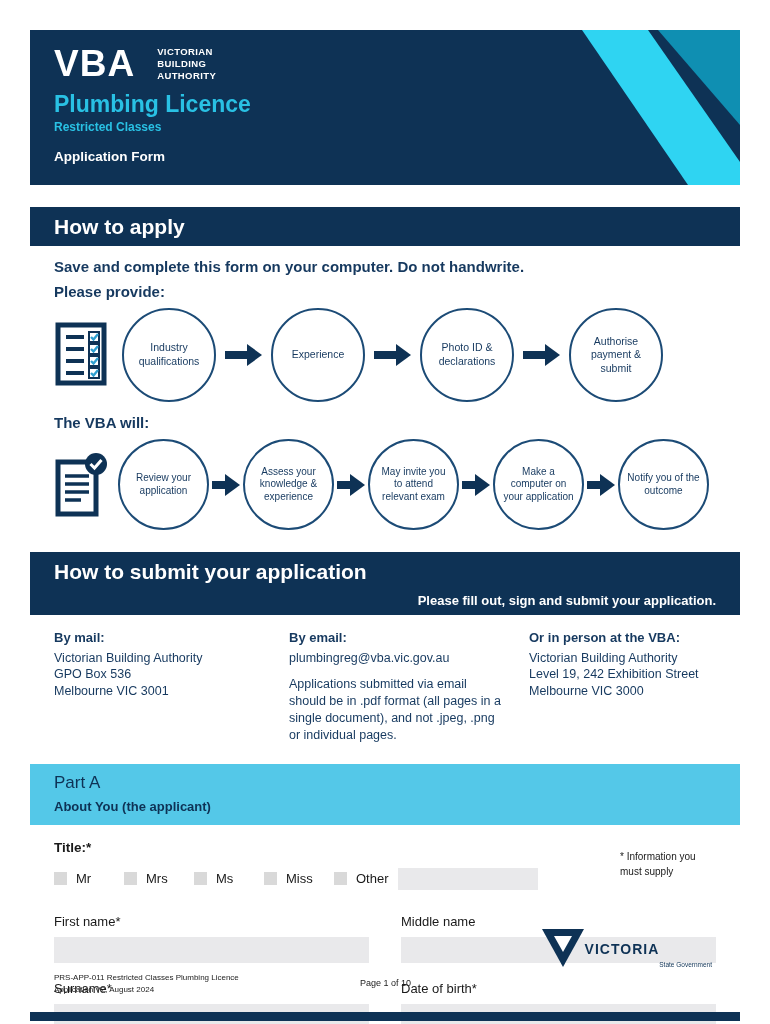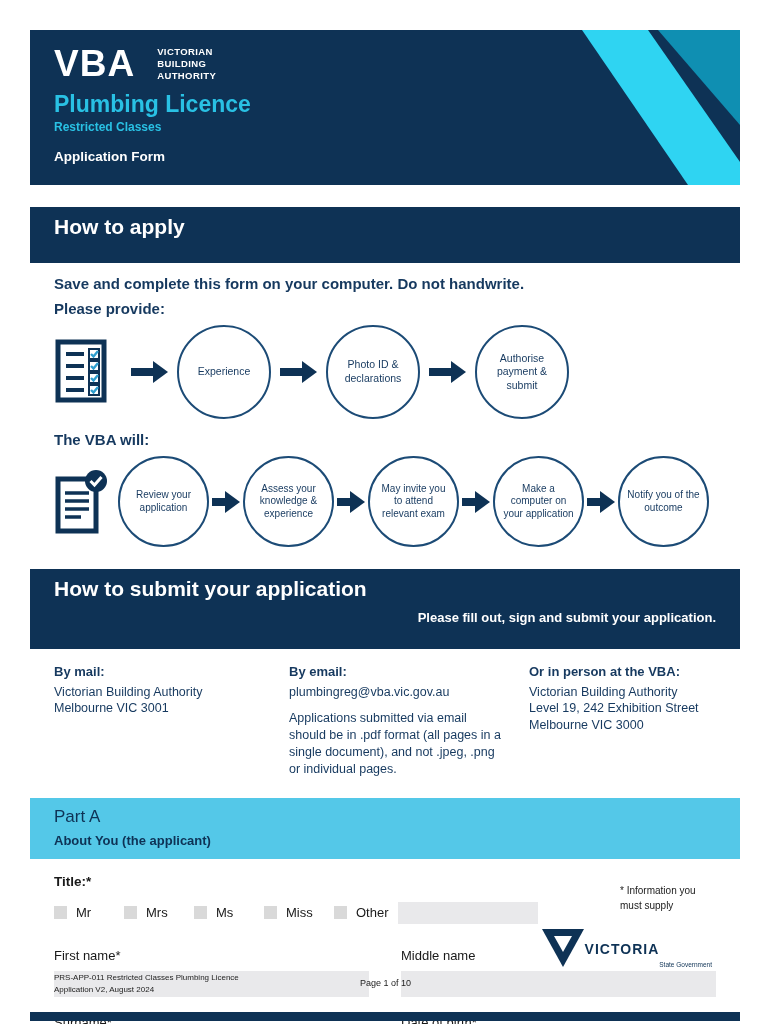--- a/index.html
+++ b/index.html
@@ -20,21 +20,21 @@
   .masthead{margin:30px 30px 0;height:155px;background:var(--navy);position:relative;padding:16px 0 0 24px;color:#fff;}
   .deco{position:absolute;top:0;right:0;height:155px;width:210px;}
   .logo-row{display:flex;align-items:center;gap:22px;}
   .logo-vba{font-size:37px;font-weight:bold;letter-spacing:1px;line-height:.9;}
   .logo-sub{font-size:9.5px;font-weight:bold;line-height:1.25;letter-spacing:.4px;}
   .head-title{margin-top:9px;font-size:23px;font-weight:bold;color:var(--cyan);}
   .head-sub{margin-top:2px;font-size:12px;font-weight:bold;color:var(--cyan);}
   .head-form{margin-top:15px;font-size:13.5px;font-weight:bold;color:#fff;}
 
   
-  .section-bar{margin:22px 30px 0;background:var(--navy);color:#fff;padding:8px 24px 24px;}
+  .section-bar{margin:22px 30px 0;background:var(--navy);color:#fff;padding:8px 24px 7px;}
   .section-bar h2{font-size:21px;font-weight:bold;}
   .section-bar .bar-sub{margin-top:9px;font-size:13px;font-weight:bold;text-align:right;}
 
   
   .apply-content{margin:0 30px;padding:12px 18px 0 24px;color:var(--navy-text);}
   .bold-line{font-size:15px;font-weight:bold;margin-bottom:8px;}
   .flow-row{display:flex;align-items:center;margin:6px 0 12px;}
   .flow-icon{flex:0 0 auto;margin-right:10px;display:flex;}
   .circle{flex:0 0 auto;border:2px solid #1c4b76;border-radius:50%;background:#fff;display:flex;align-items:center;justify-content:center;text-align:center;color:var(--navy-text);padding:6px;}
   .row1 .circle{width:94px;height:94px;font-size:10.5px;line-height:1.3;}
@@ -128,20 +128,23 @@
             <rect x="35" y="47" width="10" height="10"></rect>
           </g>
           <g fill="none" stroke="#2e9fd0" stroke-width="2.4">
             <path d="M37 16 l2.5 2.5 l4.5 -5.5"></path>
             <path d="M37 28 l2.5 2.5 l4.5 -5.5"></path>
             <path d="M37 40 l2.5 2.5 l4.5 -5.5"></path>
             <path d="M37 52 l2.5 2.5 l4.5 -5.5"></path>
           </g>
         </svg>
       </span>
+      <div class="circle">
+          <span>Industry qualifications</span>
+        </div>
       <span class="arrow">
           <span class="stem"></span>
           <span class="head"></span>
         </span>
       <div class="circle">
           <span>Experience</span>
         </div>
       <span class="arrow">
           <span class="stem"></span>
           <span class="head"></span>
@@ -210,20 +213,21 @@
 
   <div class="section-bar">
     <h2>How to submit your application</h2>
     <div class="bar-sub">Please fill out, sign and submit your application.</div>
   </div>
 
   <div class="submit-cols">
     <div class="col">
       <div class="col-label">By mail:</div>
       <div>Victorian Building Authority</div>
+      <div>GPO Box 536</div>
       <div>Melbourne VIC 3001</div>
     </div>
     <div class="col">
       <div class="col-label">By email:</div>
       <div>plumbingreg@vba.vic.gov.au</div>
       <div class="email-note">Applications submitted via email should be in .pdf format (all pages in a single document), and not .jpeg, .png or individual pages.</div>
     </div>
     <div class="col">
       <div class="col-label">Or in person at the VBA:</div>
       <div>Victorian Building Authority</div>

